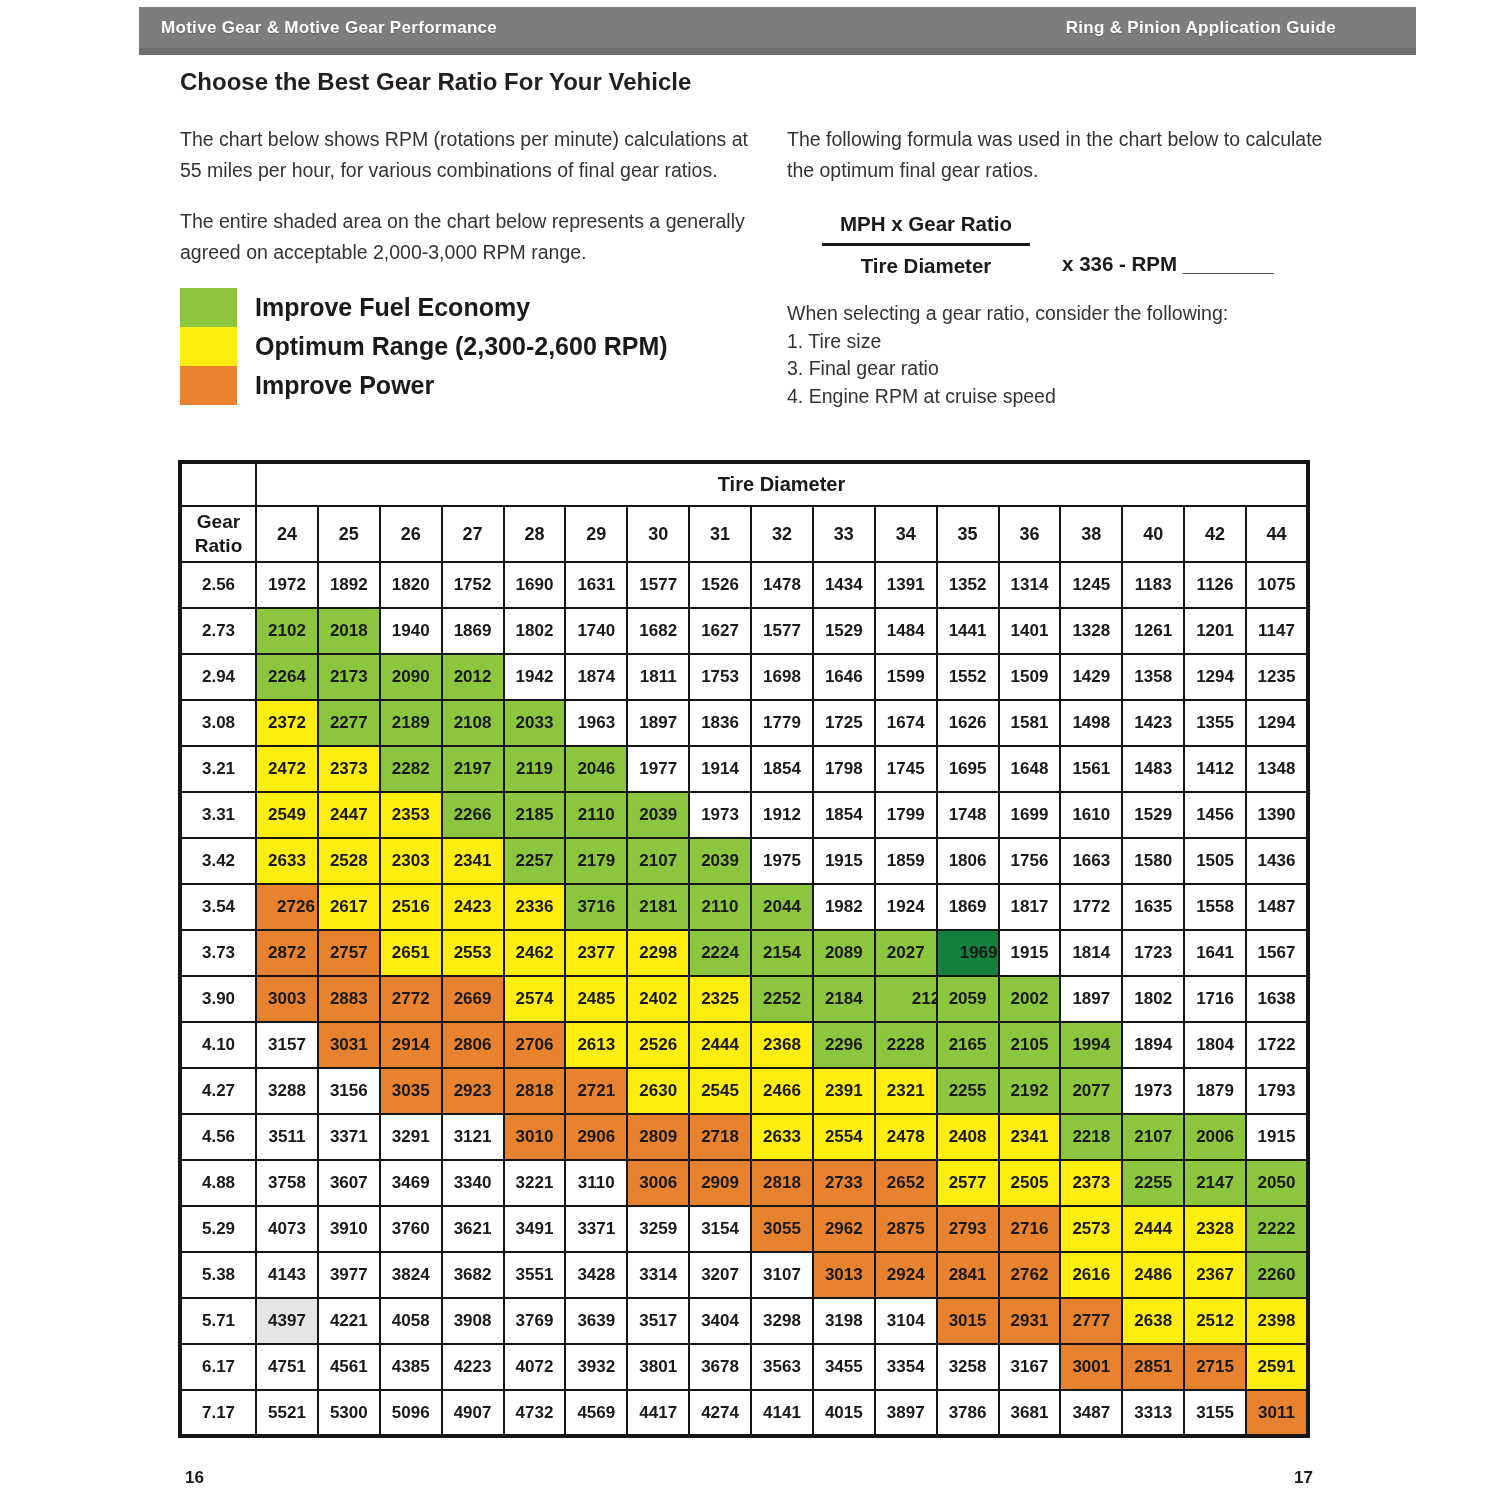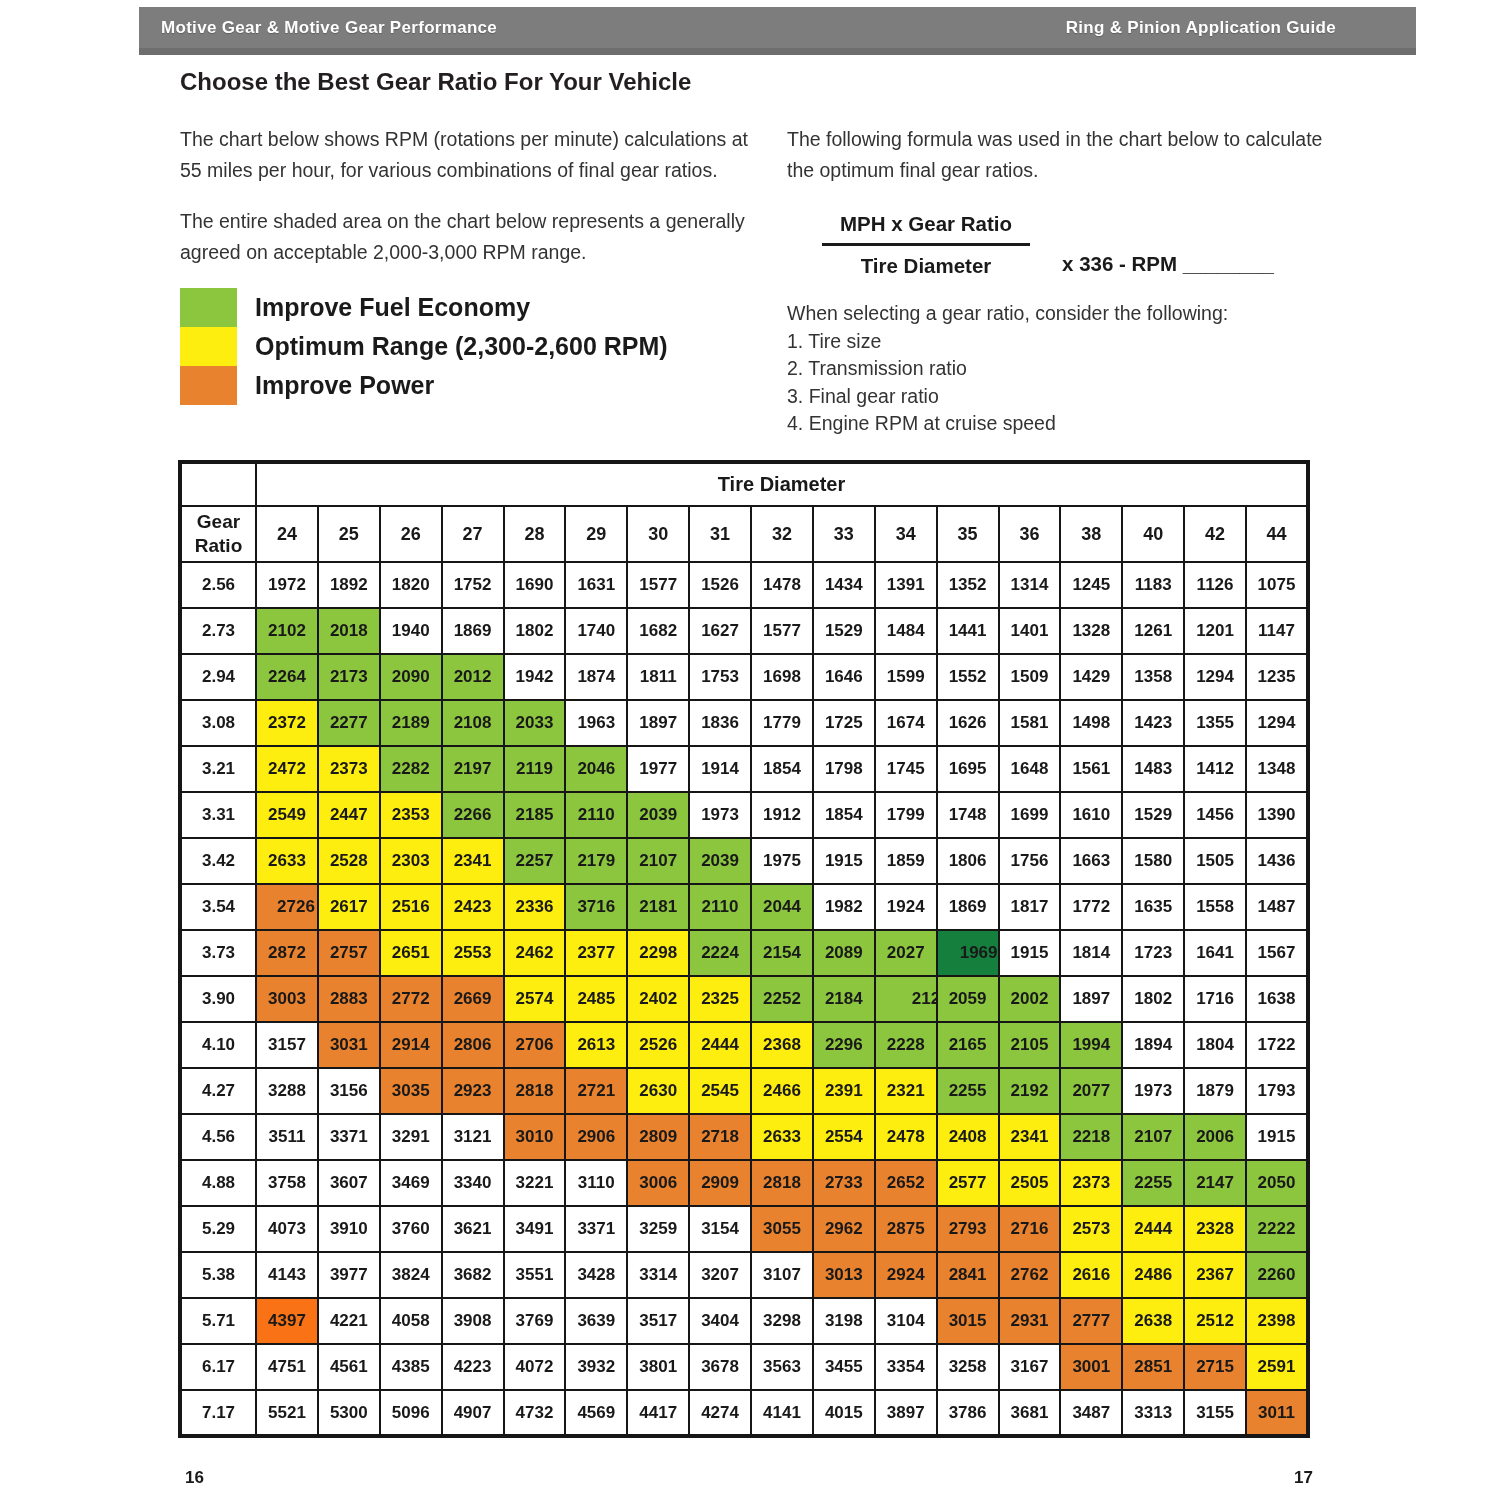--- a/index.html
+++ b/index.html
@@ -144,21 +144,20 @@
 <div class="formula">
   <div class="fraction">
     <div class="numer">MPH x Gear Ratio</div>
     <div class="denom">Tire Diameter</div>
   </div>
   <div class="formula-suffix">x 336 - RPM ________</div>
 </div>
 <div class="considerations">
   <div>When selecting a gear ratio, consider the following:</div>
   <div>1. Tire size</div>
-  <div>2. Transmission ratio</div>
   <div>3. Final gear ratio</div>
   <div>4. Engine RPM at cruise speed</div>
 </div>
 
 <table class="rpm">
     <colgroup>
       <col style="width: 76px;">
       <col>
       <col>
       <col>
@@ -519,21 +518,21 @@
         <td class="val" style="background: rgb(233, 130, 46);">2924</td>
         <td class="val" style="background: rgb(233, 130, 46);">2841</td>
         <td class="val" style="background: rgb(233, 130, 46);">2762</td>
         <td class="val" style="background: rgb(253, 238, 16);">2616</td>
         <td class="val" style="background: rgb(253, 238, 16);">2486</td>
         <td class="val" style="background: rgb(253, 238, 16);">2367</td>
         <td class="val" style="background: rgb(140, 198, 63);">2260</td>
       </tr>
       <tr>
         <td class="ratio">5.71</td>
-        <td class="val" style="background: #f97316;">4397</td>
+        <td class="val" style="background: #e5e5e5;">4397</td>
         <td class="val" style="background: rgb(255, 255, 255);">4221</td>
         <td class="val" style="background: rgb(255, 255, 255);">4058</td>
         <td class="val" style="background: rgb(255, 255, 255);">3908</td>
         <td class="val" style="background: rgb(255, 255, 255);">3769</td>
         <td class="val" style="background: rgb(255, 255, 255);">3639</td>
         <td class="val" style="background: rgb(255, 255, 255);">3517</td>
         <td class="val" style="background: rgb(255, 255, 255);">3404</td>
         <td class="val" style="background: rgb(255, 255, 255);">3298</td>
         <td class="val" style="background: rgb(255, 255, 255);">3198</td>
         <td class="val" style="background: rgb(255, 255, 255);">3104</td>

